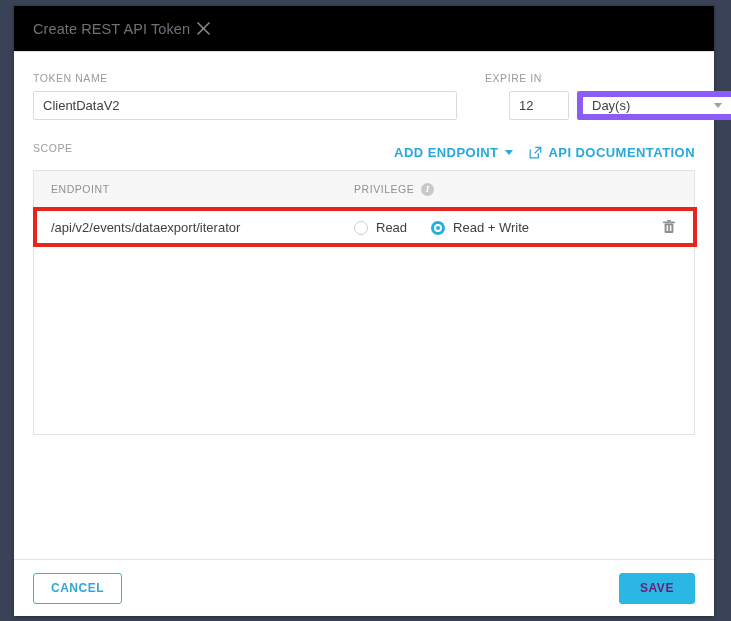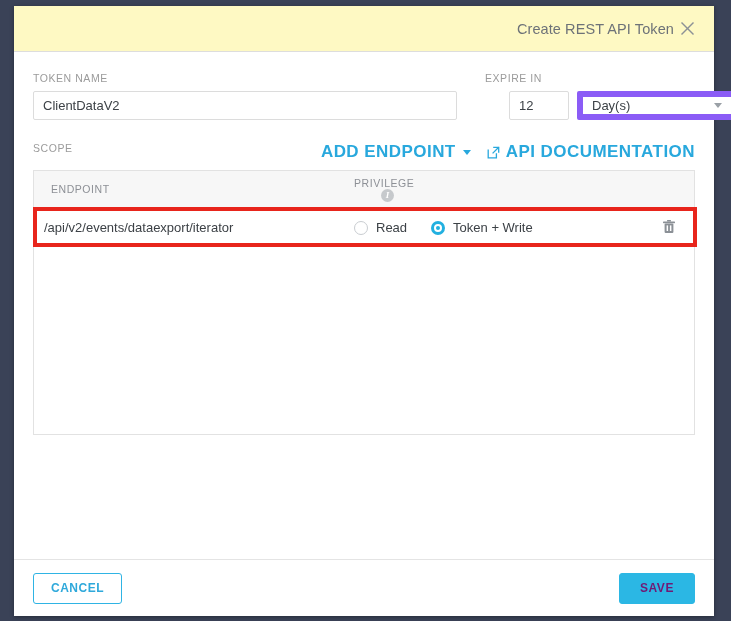--- a/index.html
+++ b/index.html
@@ -24,25 +24,25 @@
     background: #ffffff;
     box-shadow: 0 1px 4px rgba(0,0,0,0.35);
     display: flex;
     flex-direction: column;
   }
 
   
   #modal-header {
     height: 46px;
     min-height: 46px;
-    background: #fef9c3;
+    background: #000000;
     border-bottom: 1px solid #dddddd;
     display: flex;
     align-items: center;
-    justify-content: flex-end;
+    justify-content: flex-start;
     padding: 0 14px 0 19px;
     box-sizing: border-box;
   }
   #modal-title {
     font-size: 14.5px;
     color: #6d7278;
     letter-spacing: 0.1px;
   }
   #close-btn {
     width: 26px;
@@ -120,21 +120,21 @@
   #scope-row {
     margin-top: 24px;
     display: flex;
     align-items: center;
     justify-content: space-between;
     height: 16px;
   }
   #scope-links {
     display: flex;
     align-items: center;
-    font-size: 17px;
+    font-size: 13px;
     letter-spacing: 0.45px;
     color: #28a8dd;
   }
   #add-endpoint-btn {
     display: flex;
     align-items: center;
     cursor: pointer;
     font-weight: bold;
   }
   #add-endpoint-caret {
@@ -167,21 +167,21 @@
     background: #f7f7f7;
     border-bottom: 1px solid #e2e2e2;
     display: flex;
     align-items: center;
     font-size: 10.5px;
     letter-spacing: 0.55px;
     color: #8d9096;
     text-transform: uppercase;
   }
   .col-endpoint { width: 320px; padding-left: 17px; box-sizing: border-box; }
-  .col-privilege { display: flex; align-items: center; flex-direction: column; }
+  .col-privilege { display: flex; align-items: center; }
   #info-icon {
     width: 13px; height: 13px;
     margin-left: 7px;
     border-radius: 50%;
     background: #c6c9cc;
     color: #ffffff;
     font-size: 9px;
     font-weight: bold;
     font-style: italic;
     line-height: 13px;
@@ -191,21 +191,21 @@
   }
 
   #scope-row-item {
     height: 38px;
     display: flex;
     align-items: center;
     background: #fff;
     font-size: 13px;
     color: #3c4146;
   }
-  #endpoint-path { width: 320px; padding-left: 10px; box-sizing: border-box; }
+  #endpoint-path { width: 320px; padding-left: 17px; box-sizing: border-box; }
 
   .privilege-options { display: flex; align-items: center; }
   .radio-option {
     display: flex;
     align-items: flex-end;
     cursor: pointer;
     margin-right: 24px;
     font-size: 13px;
     color: #3c4146;
   }
@@ -355,21 +355,21 @@
 
       <div id="scope-row-item">
         <div id="endpoint-path">/api/v2/events/dataexport/iterator</div>
         <div class="privilege-options">
           <div class="radio-option">
             <span class="radio-mark"></span>
             <span>Read</span>
           </div>
           <div class="radio-option selected">
             <span class="radio-mark"></span>
-            <span>Token + Write</span>
+            <span>Read + Write</span>
           </div>
         </div>
         <div id="delete-endpoint-btn">
           <svg width="14" height="16" viewBox="0 0 14 16" aria-hidden="true">
             <rect x="2.6" y="4.4" width="8.8" height="9.6" rx="1" fill="#8b9096"></rect>
             <rect x="4.6" y="6.4" width="1.5" height="5.6" fill="#ffffff"></rect>
             <rect x="7.9" y="6.4" width="1.5" height="5.6" fill="#ffffff"></rect>
             <rect x="1" y="2.6" width="12" height="1.6" rx="0.6" fill="#8b9096"></rect>
             <rect x="5" y="0.9" width="4" height="1.6" rx="0.5" fill="#8b9096"></rect>
           </svg>

